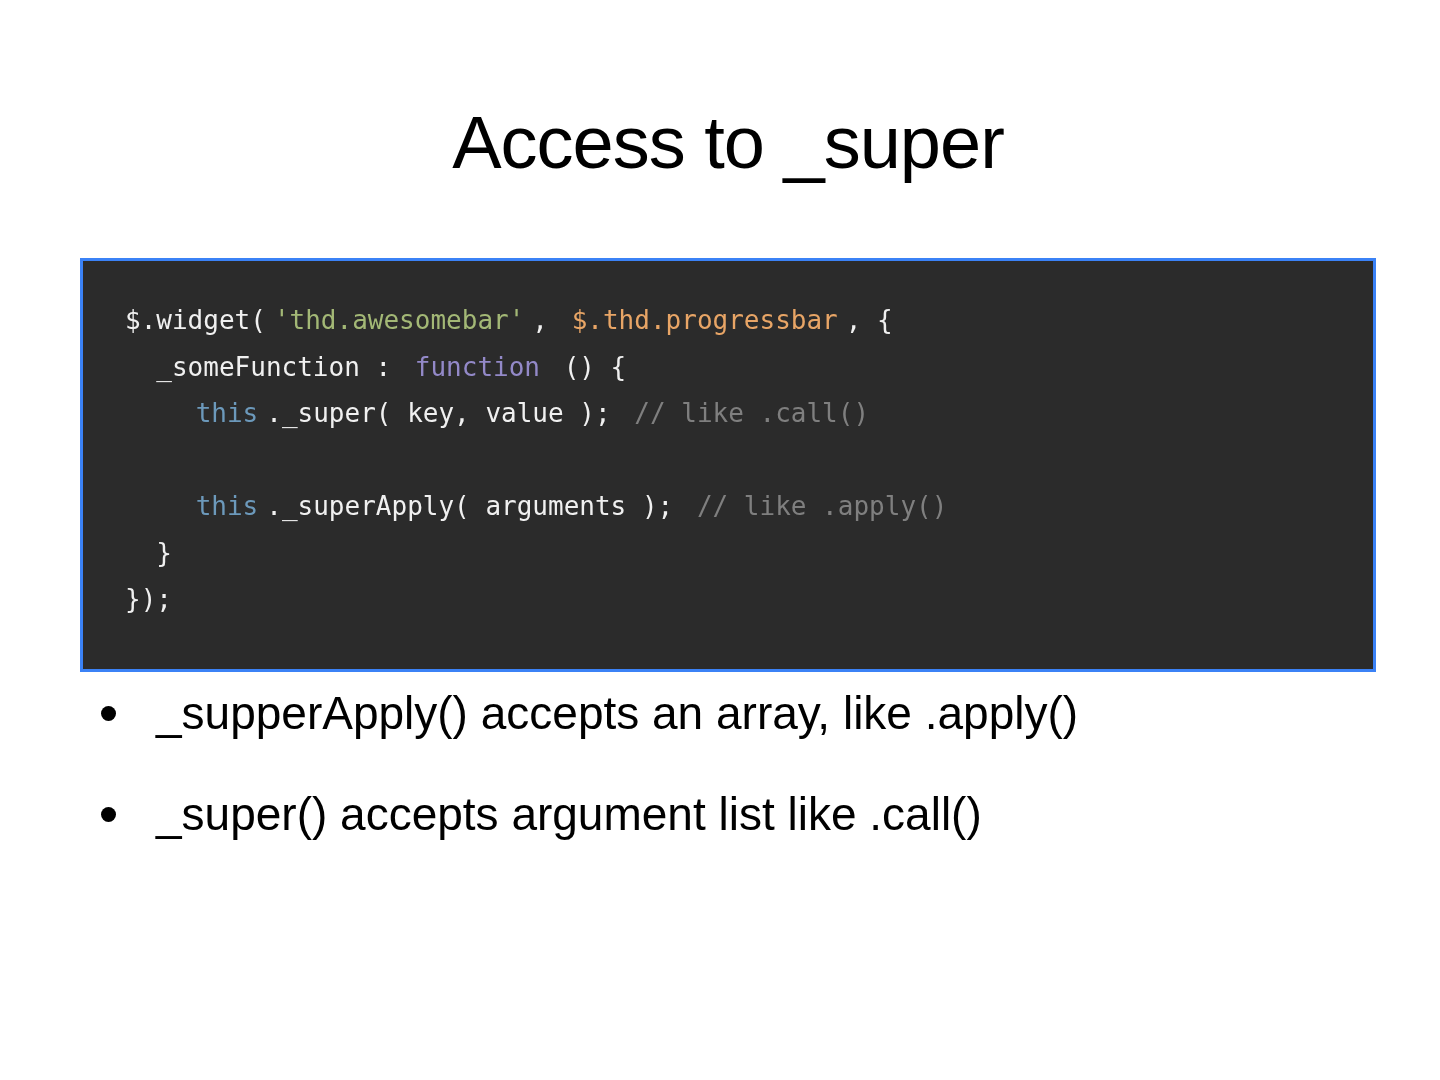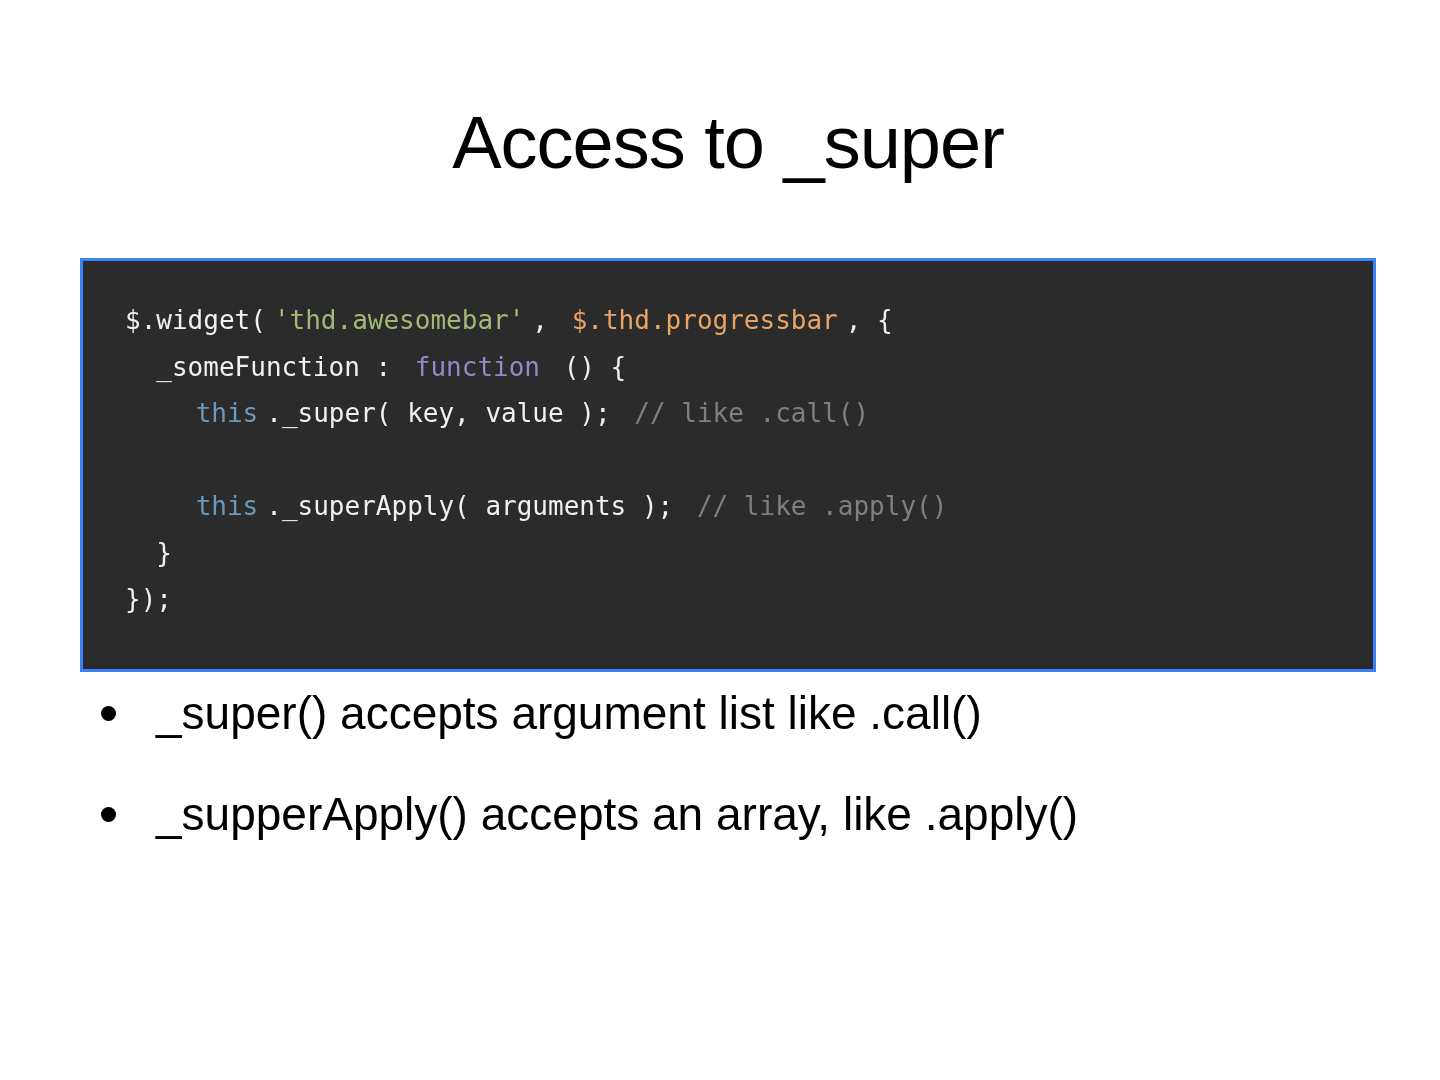--- a/index.html
+++ b/index.html
@@ -81,21 +81,21 @@
 
   <h1 class="title">Access to _super</h1>
 
   <div class="code-block">
     <pre class="code"><div class="code-line"><span style="color: rgb(240, 240, 240);">$.widget(</span><span style="color: rgb(163, 184, 118);">'thd.awesomebar'</span><span style="color: rgb(240, 240, 240);">, </span><span style="color: rgb(232, 165, 102);">$.thd.progressbar</span><span style="color: rgb(240, 240, 240);">, {</span></div><div class="code-line"><span style="color: rgb(240, 240, 240);">  _someFunction : </span><span style="color: rgb(147, 137, 200);">function</span><span style="color: rgb(240, 240, 240);"> () {</span></div><div class="code-line"><span style="color: rgb(240, 240, 240);">    </span><span style="color: rgb(108, 153, 187);">this</span><span style="color: rgb(240, 240, 240);">._super( key, value ); </span><span style="color: rgb(127, 127, 127);">// like .call()</span></div><div class="code-line">&nbsp;</div><div class="code-line"><span style="color: rgb(240, 240, 240);">    </span><span style="color: rgb(108, 153, 187);">this</span><span style="color: rgb(240, 240, 240);">._superApply( arguments ); </span><span style="color: rgb(127, 127, 127);">// like .apply()</span></div><div class="code-line"><span style="color: rgb(240, 240, 240);">  }</span></div><div class="code-line"><span style="color: rgb(240, 240, 240);">});</span></div></pre>
   </div>
 
   <ul class="bullet-list">
       <li class="bullet-item">
         <span class="dot"></span>
-        <span class="bullet-text">_super() accepts argument list like .call()</span>
+        <span class="bullet-text">_supperApply() accepts an array, like .apply()</span>
       </li>
       <li class="bullet-item">
         <span class="dot"></span>
-        <span class="bullet-text">_supperApply() accepts an array, like .apply()</span>
+        <span class="bullet-text">_super() accepts argument list like .call()</span>
       </li>
     </ul>
 
 </div>
 
 </body></html>

